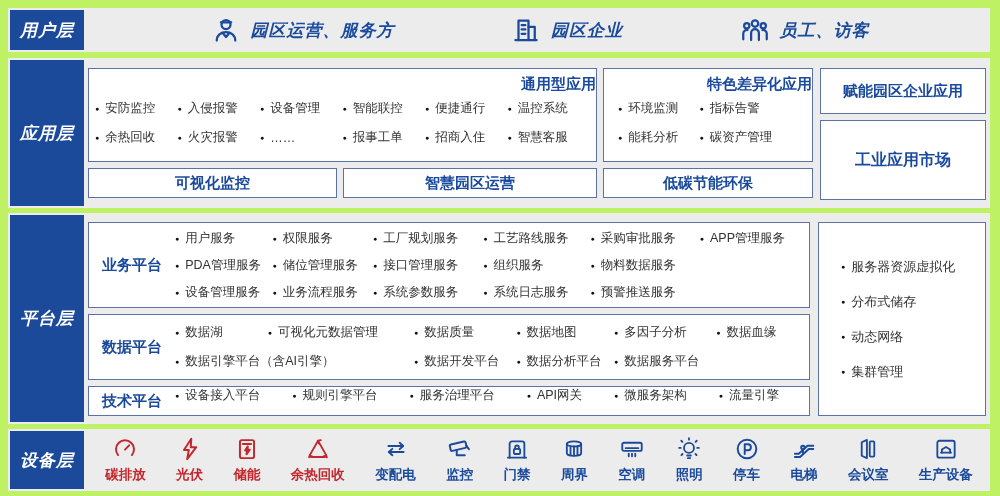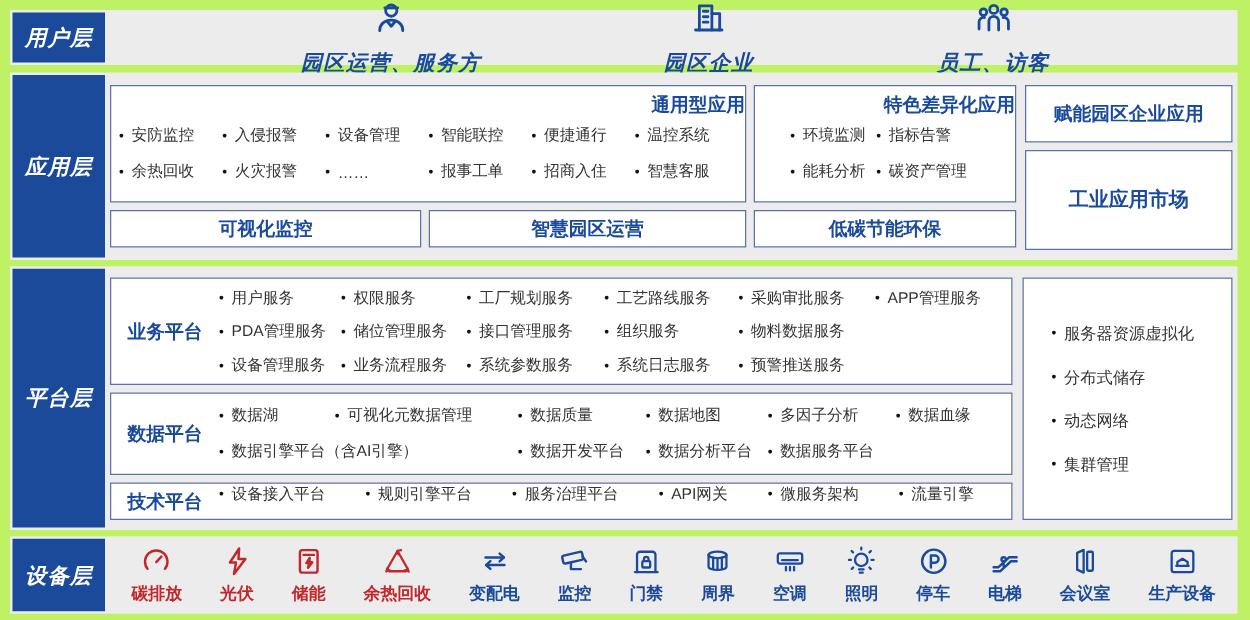--- a/index.html
+++ b/index.html
@@ -11,29 +11,29 @@
   .band-platform{top:213px;height:211px;}
   .band-device{top:429px;height:62px;}
   .layer-label{position:absolute;left:2px;top:2px;bottom:2px;width:74px;background:#1b4a9b;
     color:#fff;font-weight:bold;font-style:italic;font-size:17px;
     display:flex;align-items:center;justify-content:center;letter-spacing:1px;}
   .wbox{position:absolute;background:#fff;border:1px solid #5b71a8;box-sizing:border-box;}
   .btitle{color:#1a4a9c;font-weight:bold;font-size:15px;text-align:right;}
   
   .user-row{position:absolute;left:86px;right:4px;top:0;bottom:0;display:flex;
     justify-content:space-evenly;align-items:center;}
-  .user-item{display:flex;align-items:center;gap:10px;color:#1a4a9c;flex-direction:column;}
+  .user-item{display:flex;align-items:center;gap:10px;color:#1a4a9c;}
   .user-item .ulabel{font-size:17px;font-weight:bold;font-style:italic;letter-spacing:1px;}
   .icon{display:inline-flex;align-items:center;justify-content:center;}
   
   .bi{font-size:12.5px;color:#333;white-space:nowrap;display:flex;align-items:center;}
   .bi::before{content:"●";font-size:7px;margin-right:6px;color:#111;flex:0 0 auto;}
   .grid{display:grid;align-items:center;}
   .g-gen{grid-template-columns:repeat(6,1fr);height:29px;padding:0 6px;}
-  .g-feat{grid-template-columns:95fr 115fr;height:29px;padding:0 28px;}
+  .g-feat{grid-template-columns:95fr 115fr;height:29px;padding:0 14px;}
   .g-bus{grid-template-columns:100fr 103fr 113fr 110fr 112fr 112fr;height:27px;}
   .g-data1{grid-template-columns:95fr 150fr 105fr 100fr 105fr 95fr;height:29px;}
   .g-data2{grid-template-columns:245fr 105fr 100fr 200fr;height:29px;}
   .g-tech{display:flex;gap:32px;align-items:flex-start;height:100%;}
   
   .pbox{display:flex;align-items:center;}
   .plabel{flex:0 0 86px;text-align:center;color:#1a4a9c;font-weight:bold;font-size:15px;}
   .pitems{flex:1 1 auto;min-width:0;}
   .infra-list{display:flex;flex-direction:column;justify-content:center;gap:17px;
     height:100%;padding-left:22px;box-sizing:border-box;}

